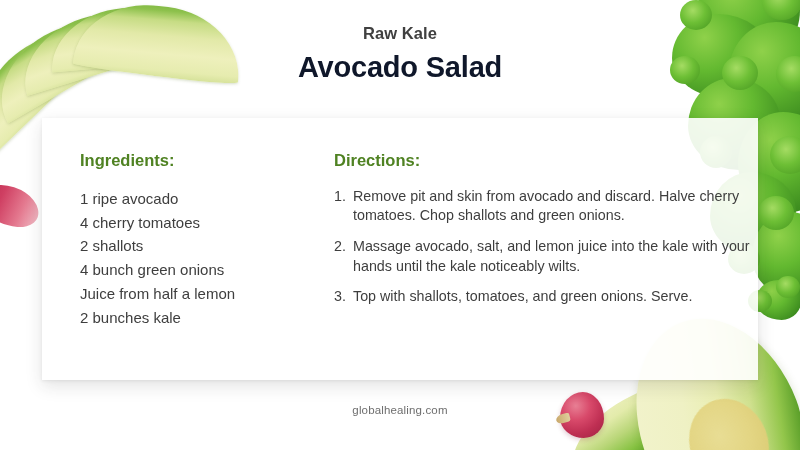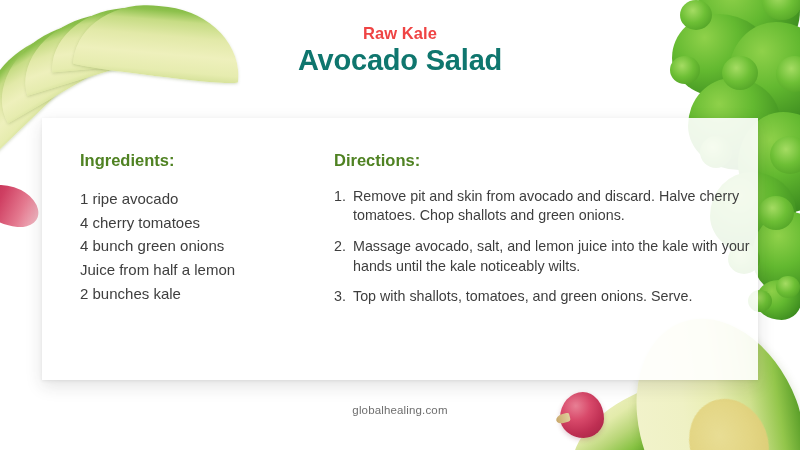--- a/index.html
+++ b/index.html
@@ -128,27 +128,27 @@
     box-shadow: 0 6px 16px rgba(40,40,40,.13), 0 1px 3px rgba(40,40,40,.08);
   }
 
   
   #header {
     position: absolute; left: 0; top: 24px;
     width: 800px; text-align: center;
   }
   #kicker {
     font-size: 16.5px; font-weight: bold;
-    color: #ef4444; letter-spacing: .1px;
+    color: #404040; letter-spacing: .1px;
     line-height: 1.2;
   }
   #recipe-title {
-    margin-top: 0;
+    margin-top: 7px;
     font-size: 29px; font-weight: bold;
-    color: #0f766e; letter-spacing: -.2px;
+    color: #0f172a; letter-spacing: -.2px;
     line-height: 1.15;
   }
 
   
   .col { position: absolute; top: 33px; }
   #ingredients-col { left: 38px; width: 210px; }
   #directions-col  { left: 257px; width: 430px; margin-left: 35px; }
 
   .section-heading {
     font-size: 16.5px; font-weight: bold;
@@ -244,20 +244,21 @@
     <div id="recipe-title">Avocado Salad</div>
   </div>
 
   <div id="recipe-card">
 
     <div class="col" id="ingredients-col">
       <div class="section-heading">Ingredients:</div>
       <ul id="ingredients-list">
         <li>1 ripe avocado</li>
         <li>4 cherry tomatoes</li>
+        <li>2 shallots</li>
         <li>4 bunch green onions</li>
         <li>Juice from half a lemon</li>
         <li>2 bunches kale</li>
       </ul>
     </div>
 
     <div class="col" id="directions-col">
       <div class="section-heading">Directions:</div>
       <ul id="directions-list">
         <li>

